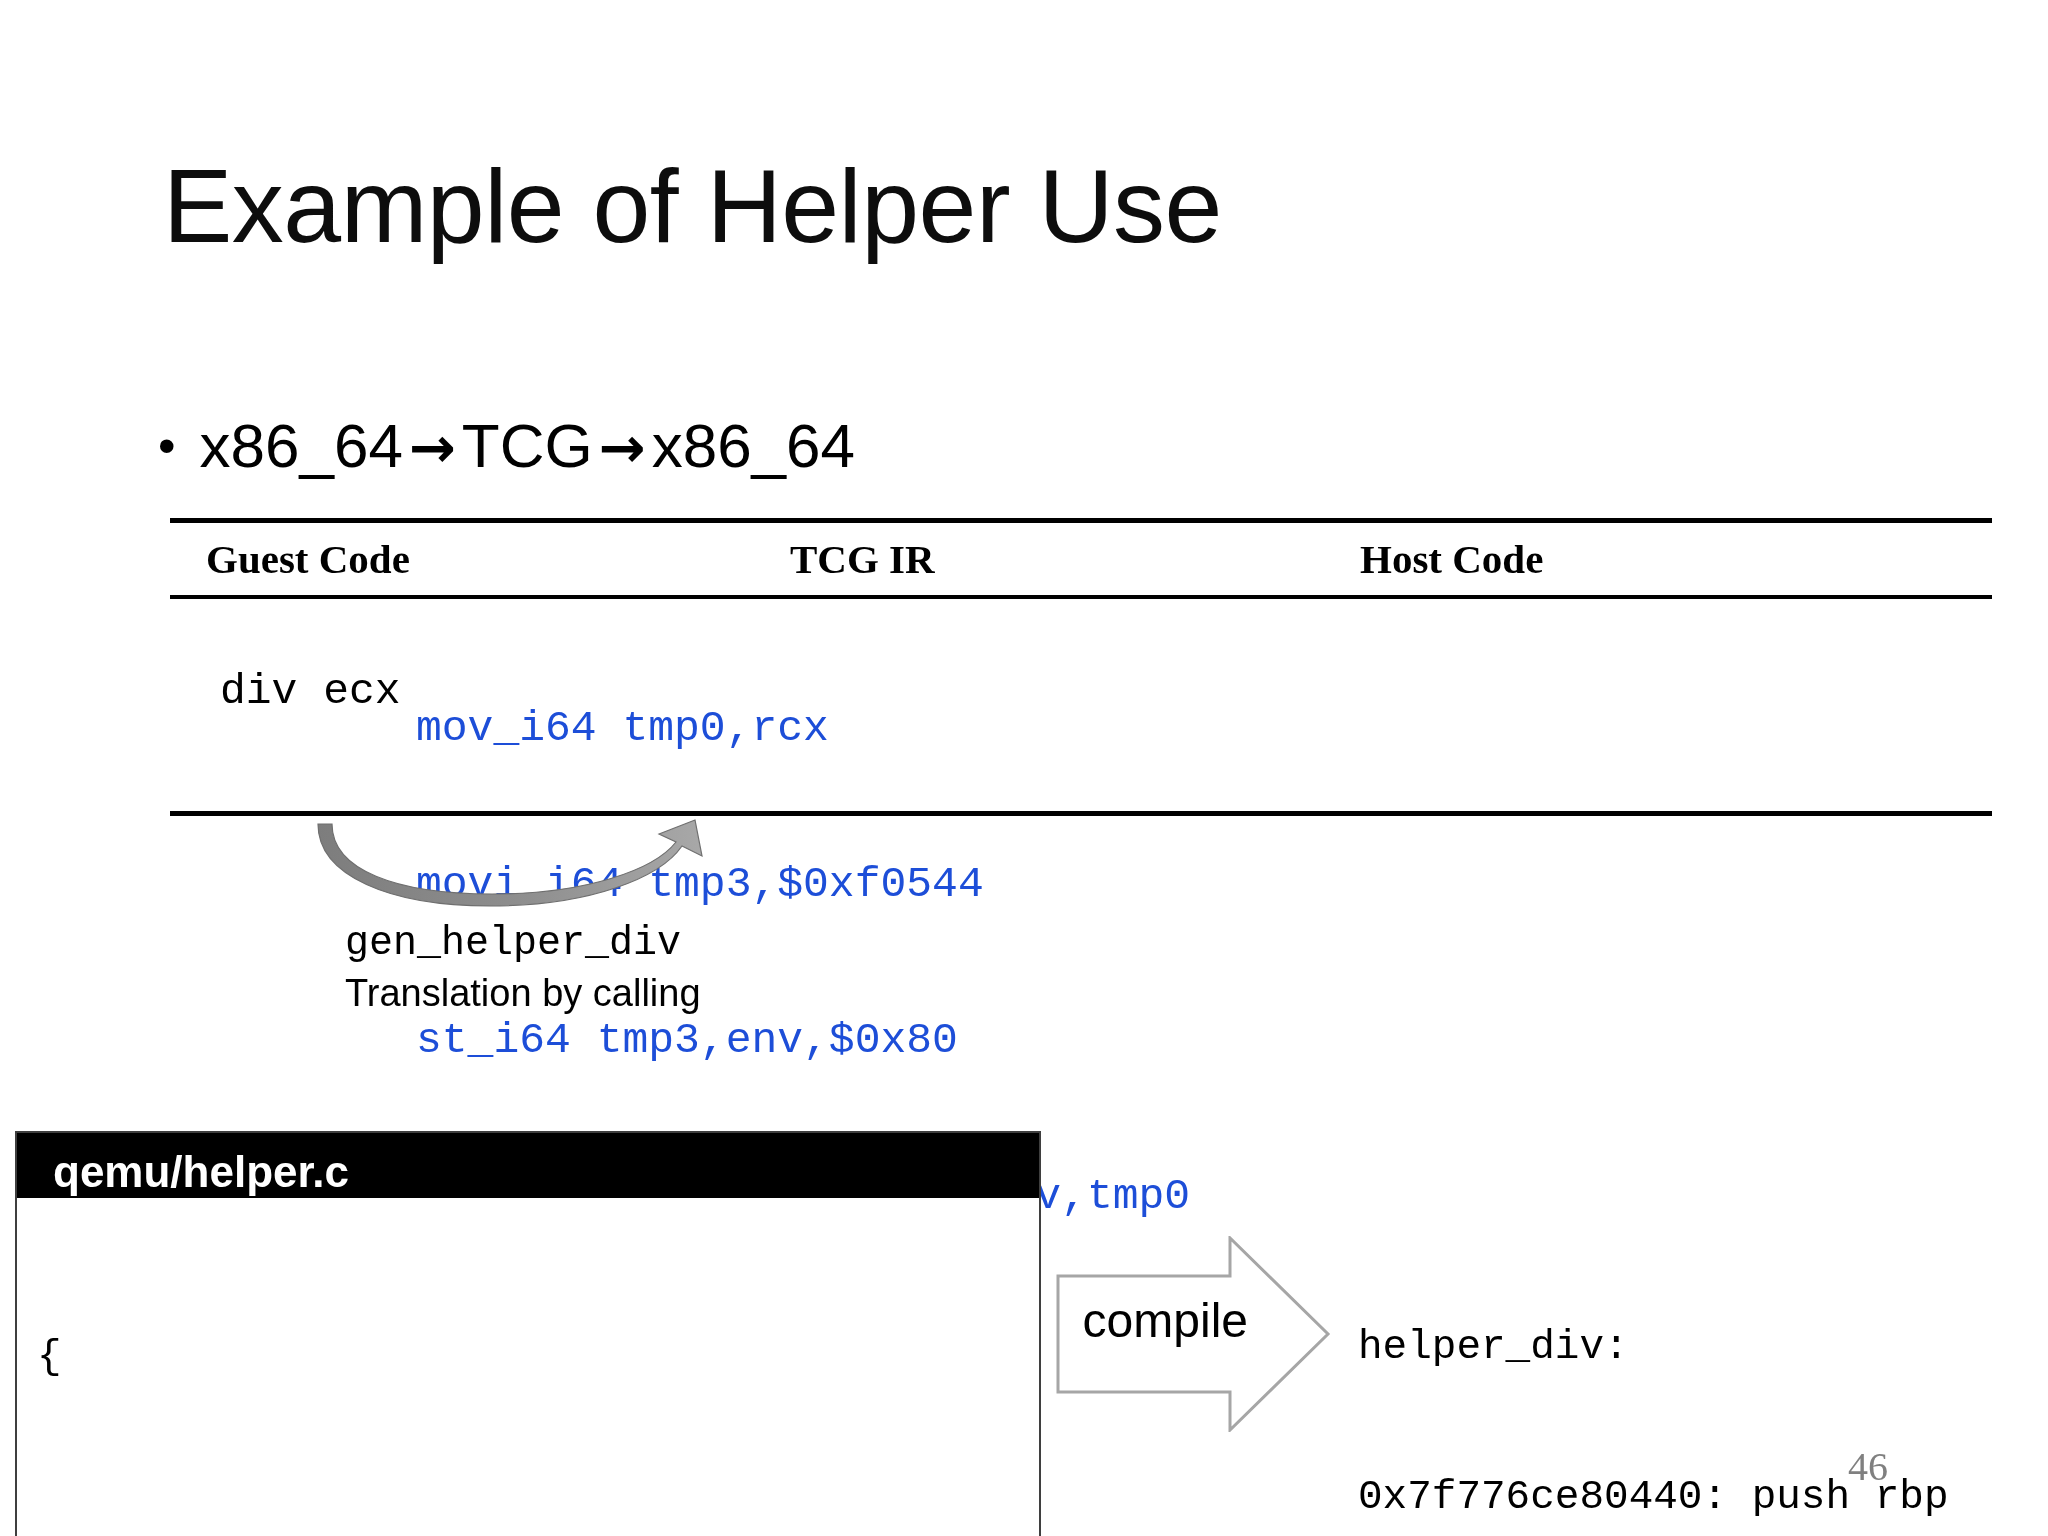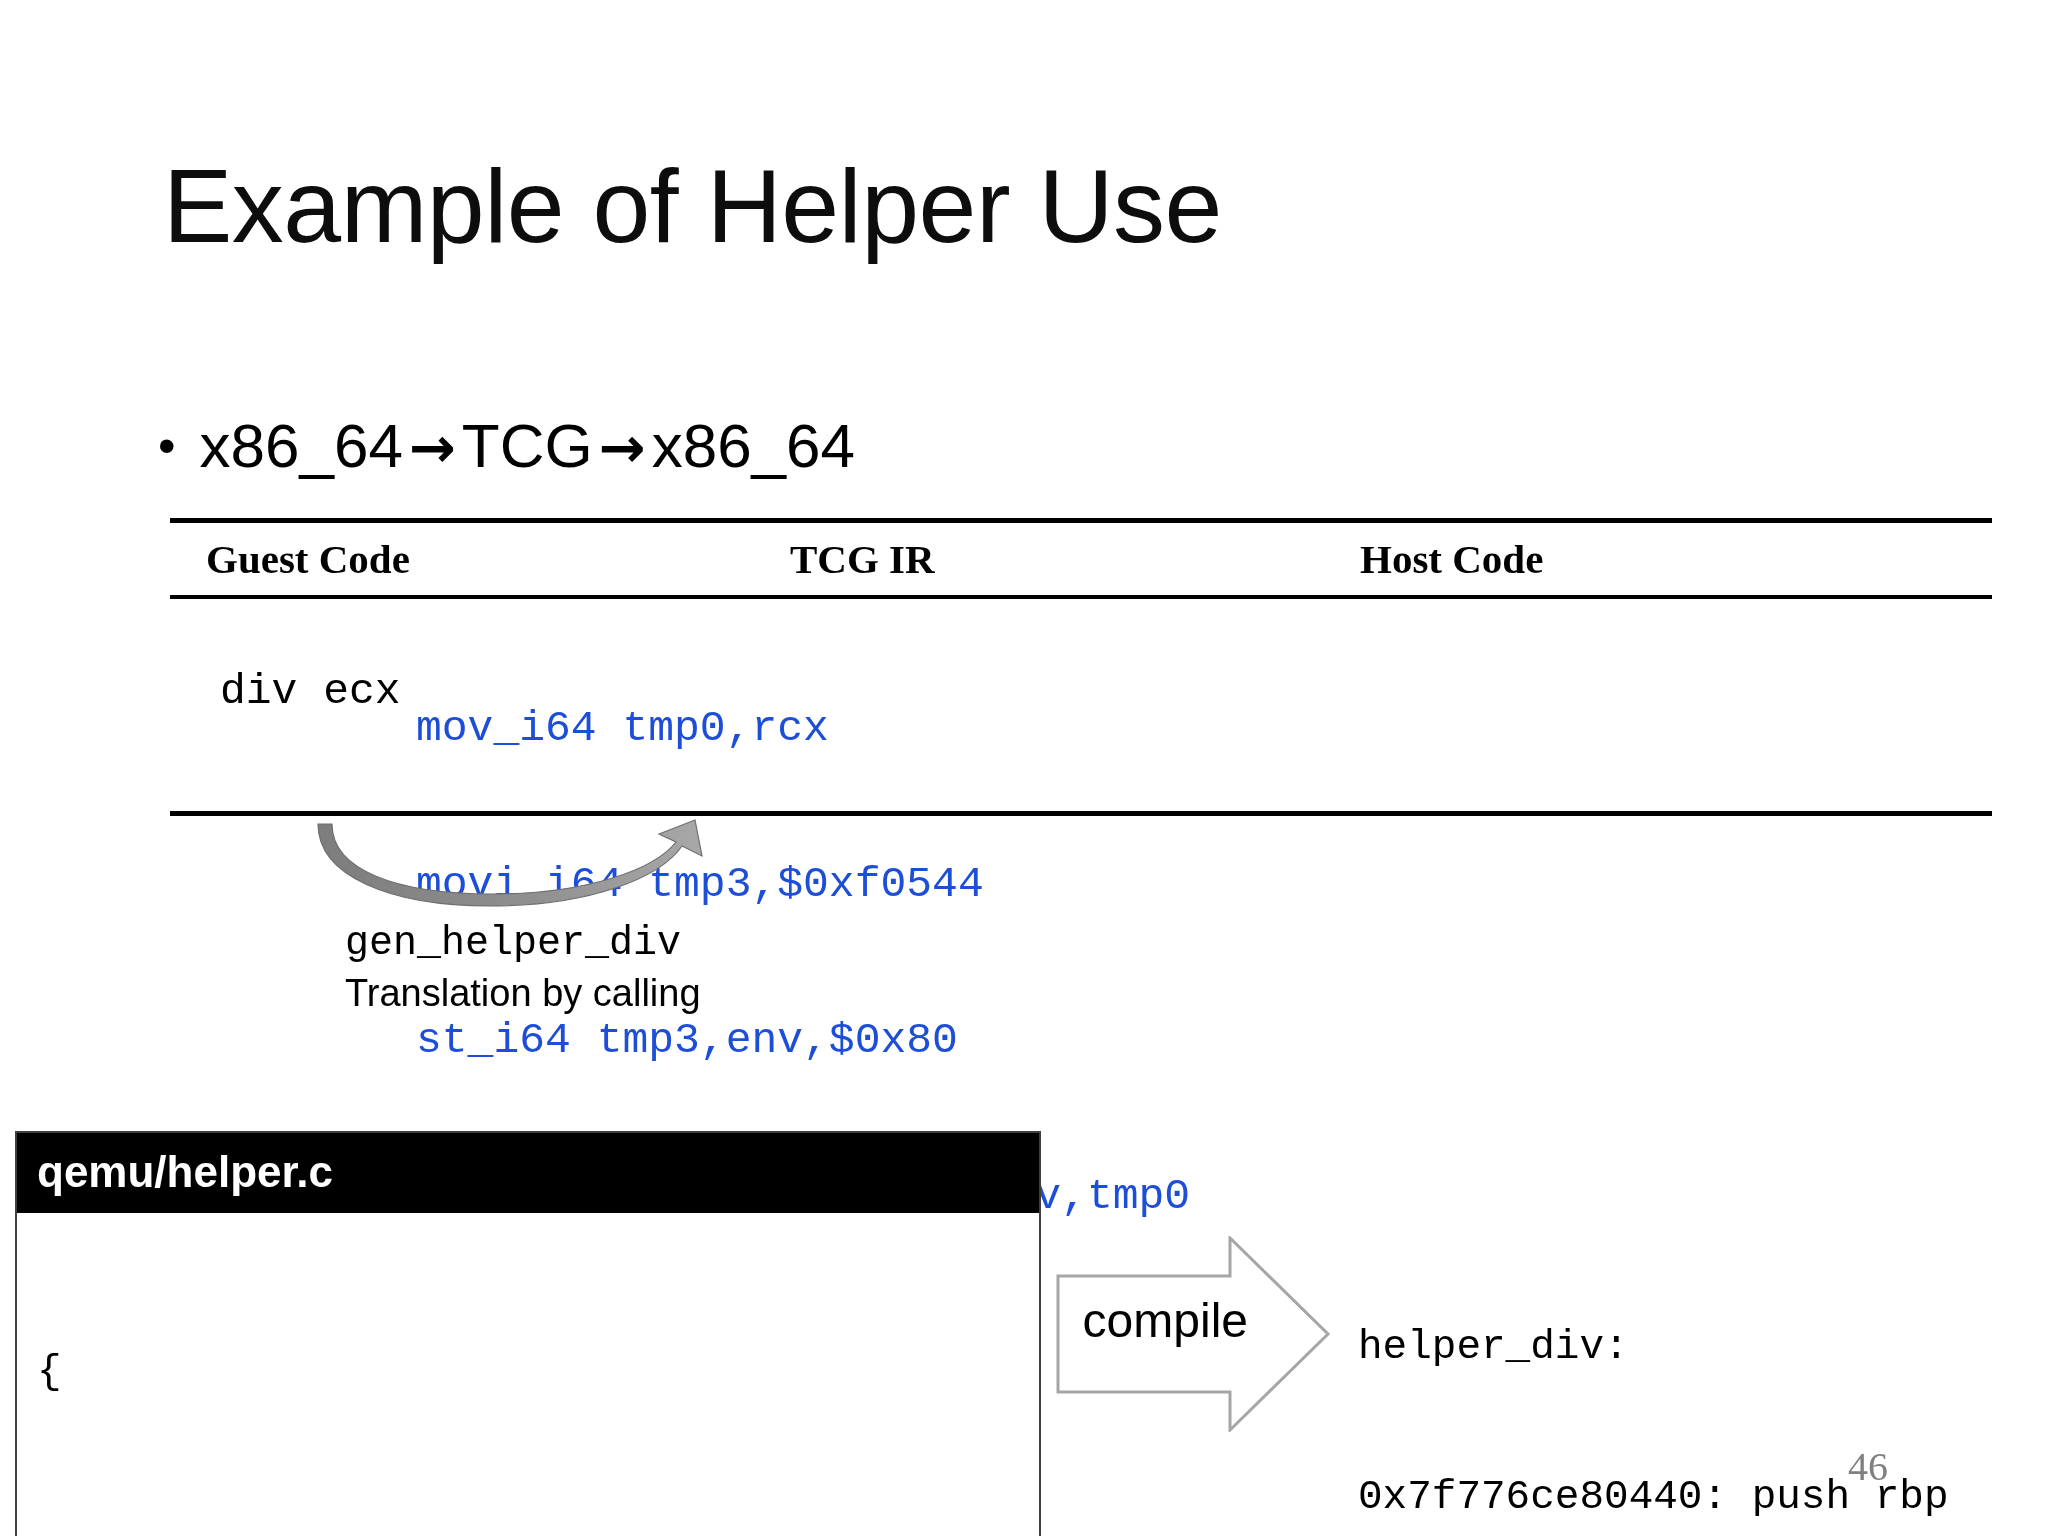--- a/index.html
+++ b/index.html
@@ -159,22 +159,22 @@
     box-sizing: border-box;
     background: #ffffff;
   }
   #code-box-header {
     background: #000000;
     color: #ffffff;
     font-family: "Liberation Sans", sans-serif;
     font-weight: 700;
     font-size: 44px;
     line-height: 78px;
-    height: 80px;
-    padding-left: 20px;
+    height: 65px;
+    padding-left: 36px;
     box-sizing: border-box;
     white-space: nowrap;
   }
   #code-box-body {
     padding: 14px 8px 18px 20px;
     font-family: "Liberation Mono", monospace;
     font-size: 41px;
     line-height: 58px;
     color: #000;
     white-space: pre;

